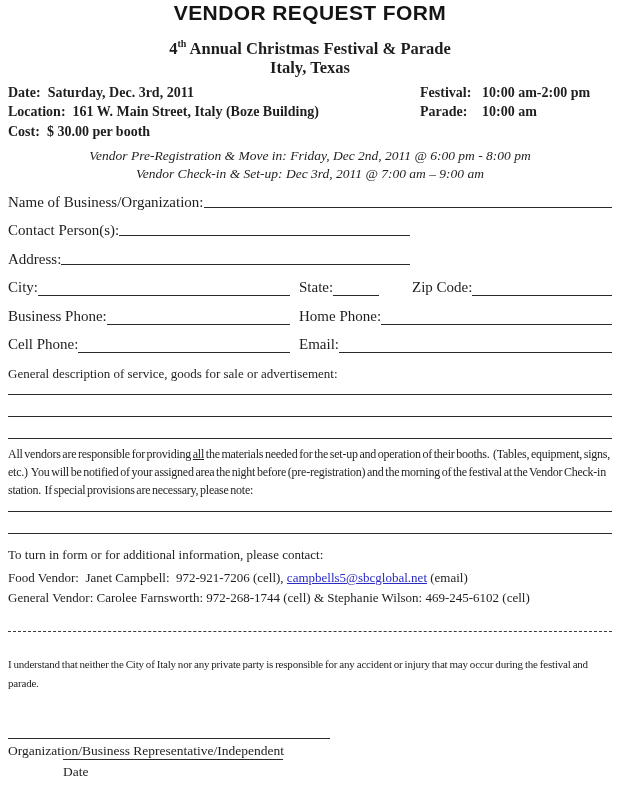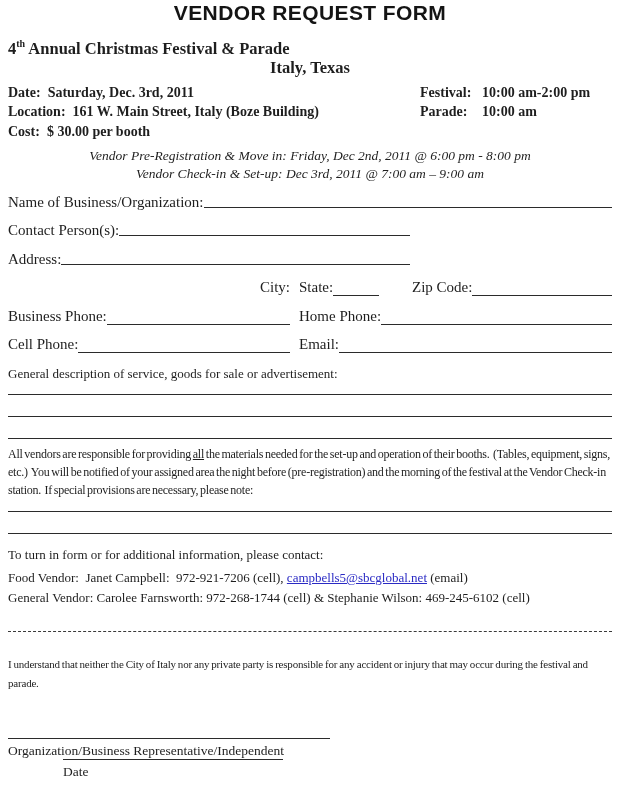--- a/index.html
+++ b/index.html
@@ -22,20 +22,21 @@
   .title {
     text-align: center;
     font-family: "Liberation Sans", sans-serif;
     font-weight: bold;
     font-size: 21px;
     letter-spacing: 0.4px;
     line-height: 26px;
     color: #141414;
   }
   .subtitle {
+    text-align: center;
     font-weight: bold;
     font-size: 16.5px;
     line-height: 19px;
     margin-top: 8px;
   }
   .subtitle sup { font-size: 10px; }
   .subtitle2 {
     text-align: center;
     font-weight: bold;
     font-size: 16.5px;
@@ -68,21 +69,21 @@
     display: flex;
     align-items: flex-start;
     font-size: 15px;
     margin-top: 10.5px;
     height: 18px;
   }
   .frow.w402 { width: 402px; }
   .fill { border-bottom: 1.4px solid #2b2b2b; height: 14px; }
   .flex1 { flex: 1; }
   .seg { display: flex; align-items: flex-end; }
-  .seg-city  { width: 282px; flex-direction: column; }
+  .seg-city  { width: 282px; }
   .seg-state { width: 80px; margin-left: 9px; }
   .seg-zip   { flex: 1; margin-left: 33px; }
   .seg-first { width: 282px; }
   .seg-rest  { flex: 1; margin-left: 9px; }
 
   .prompt { font-size: 13px; margin-top: 12px; }
 
   .wline { border-bottom: 1.4px solid #2b2b2b; }
   .h14 { height: 13px; }
   .h22 { height: 22px; }

